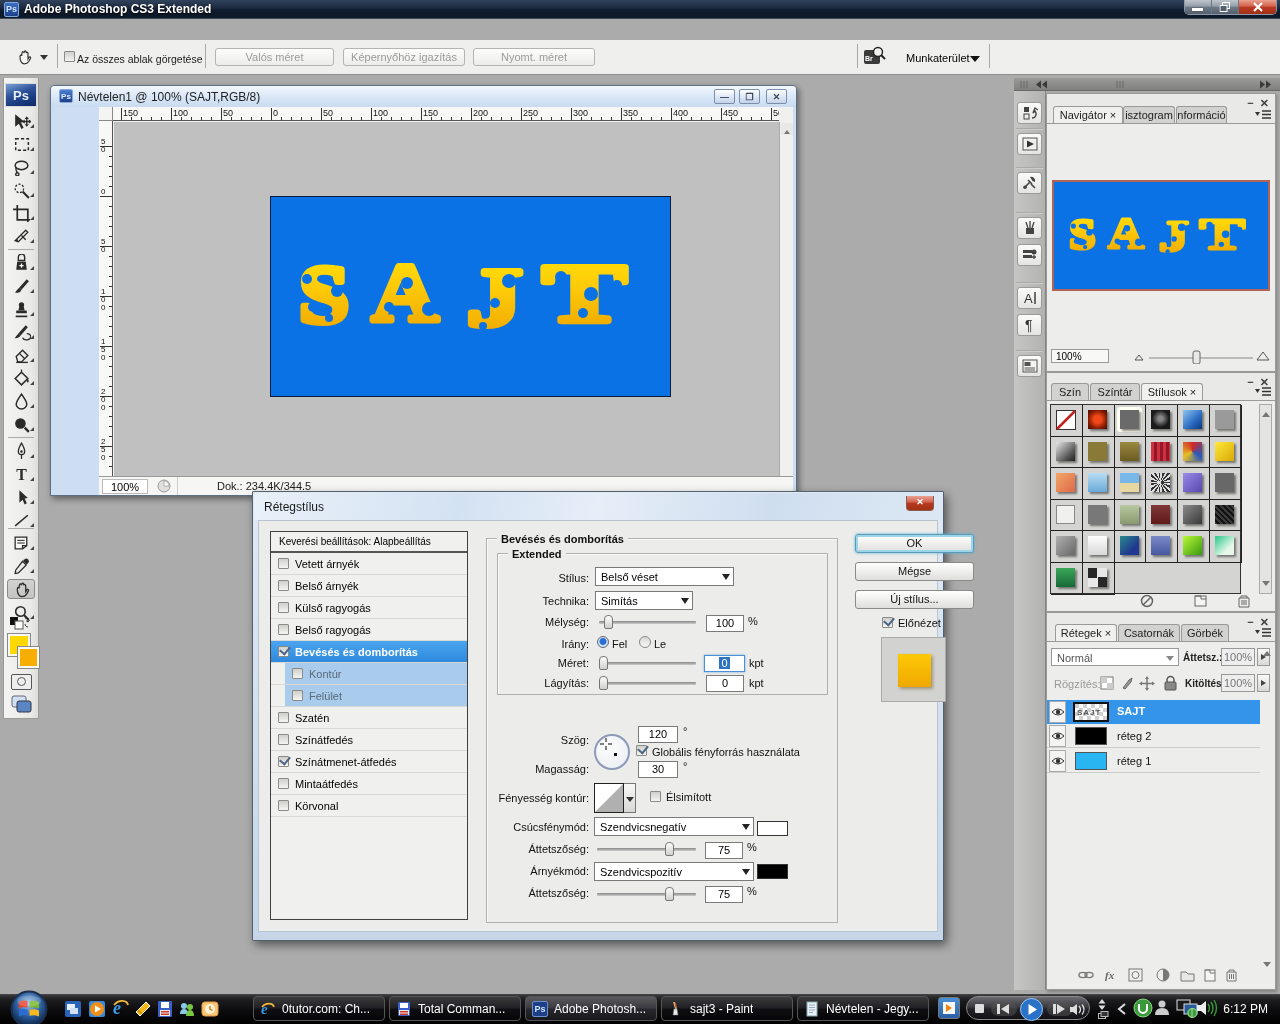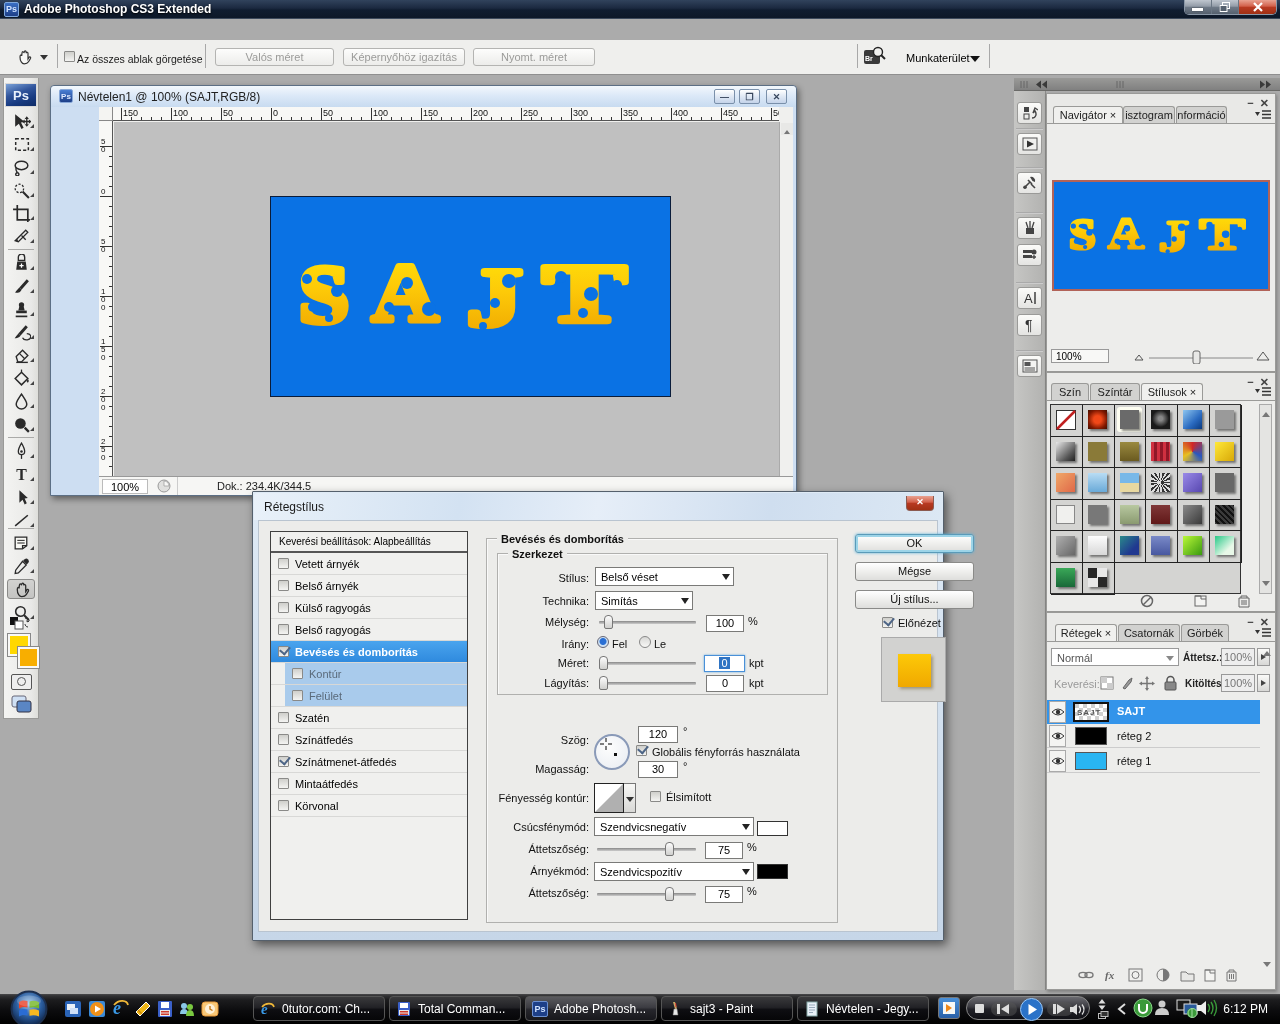--- a/index.html
+++ b/index.html
@@ -907,21 +907,21 @@
       <div style="position:absolute;left:4px;top:6px;width:128px;height:18px;background:#fff;border:1px solid #999">
         <span style="position:absolute;left:5px;top:3px;color:#555">Normál</span>
         <div style="position:absolute;right:4px;top:7px;width:0;height:0;border:4px solid transparent;border-top:5px solid #888"></div>
       </div>
       <span style="position:absolute;left:136px;top:10px;font-weight:bold;color:#222;font-size:10px">Áttetsz.:</span>
       <div style="position:absolute;left:174px;top:6px;width:34px;height:18px;background:#eee;border:1px solid #999;color:#777;text-align:center;line-height:16px">100%</div>
       <div style="position:absolute;left:210px;top:6px;width:13px;height:18px;background:linear-gradient(#fafaf8,#d8d8d6);border:1px solid #999">
           <div style="position:absolute;left:3px;top:5px;width:0;height:0;border:3.5px solid transparent;border-left:5px solid #444"></div>
         </div>
 
-      <span style="position:absolute;left:7px;top:36px;color:#999">Keverési:</span>
+      <span style="position:absolute;left:7px;top:36px;color:#999">Rögzítés:</span>
       <svg style="position:absolute;left:52px;top:33px" width="120" height="16">
         <rect x="2" y="2" width="12" height="12" fill="#fff" stroke="#777"></rect>
           <rect x="2" y="2" width="6" height="6" fill="#ccc"></rect>
           <rect x="8" y="8" width="6" height="6" fill="#ccc"></rect>
         <path d="M24 13 L30 5 L33 3 L32 7 L26 14 Z" fill="#999" stroke="#666"></path>
         <g stroke="#777" stroke-width="1.5">
             <line x1="48" y1="3" x2="48" y2="14"></line>
             <line x1="42" y1="8.5" x2="54" y2="8.5"></line>
           </g>
           <path d="M48 1 L46 4 L50 4 Z M48 16 L46 13 L50 13 Z M40 8.5 L43 6.5 L43 10.5 Z M56 8.5 L53 6.5 L53 10.5 Z" fill="#777"></path>
@@ -1048,21 +1048,21 @@
         <div class="sl-row">
             <div class="cbx"></div>
             <span>Körvonal</span>
           </div>
       </div>
 
       <div class="group" style="left:227px;top:17px;width:352px;height:385px">
           <b>Bevésés és domborítás</b>
         </div>
       <div class="group" style="left:238px;top:32px;width:331px;height:142px">
-          <b>Szerkezet</b>
+          <b>Extended</b>
         </div>
       <div class="lbl" style="left:250px;top:51px;width:80px">Stílus:</div>
       <div class="combo" style="left:336px;top:46px;width:139px">
           <span class="ctext">Belső véset</span>
           <span class="carr"></span>
         </div>
       <div class="lbl" style="left:250px;top:74px;width:80px">Technika:</div>
       <div class="combo" style="left:336px;top:70px;width:98px">
           <span class="ctext">Simítás</span>
           <span class="carr"></span>

